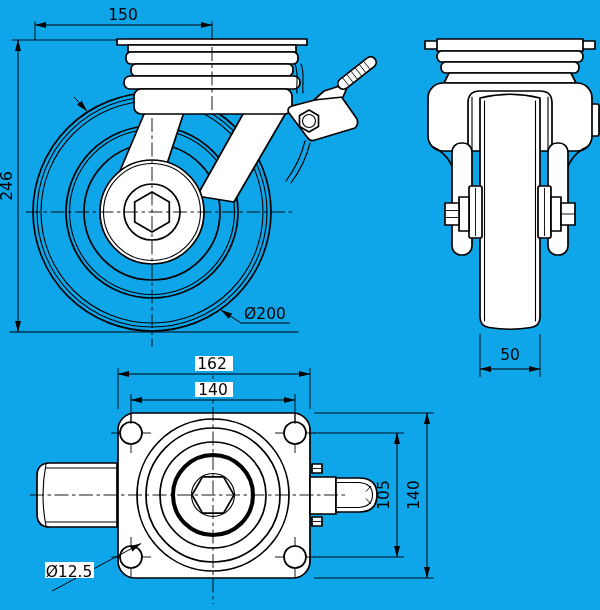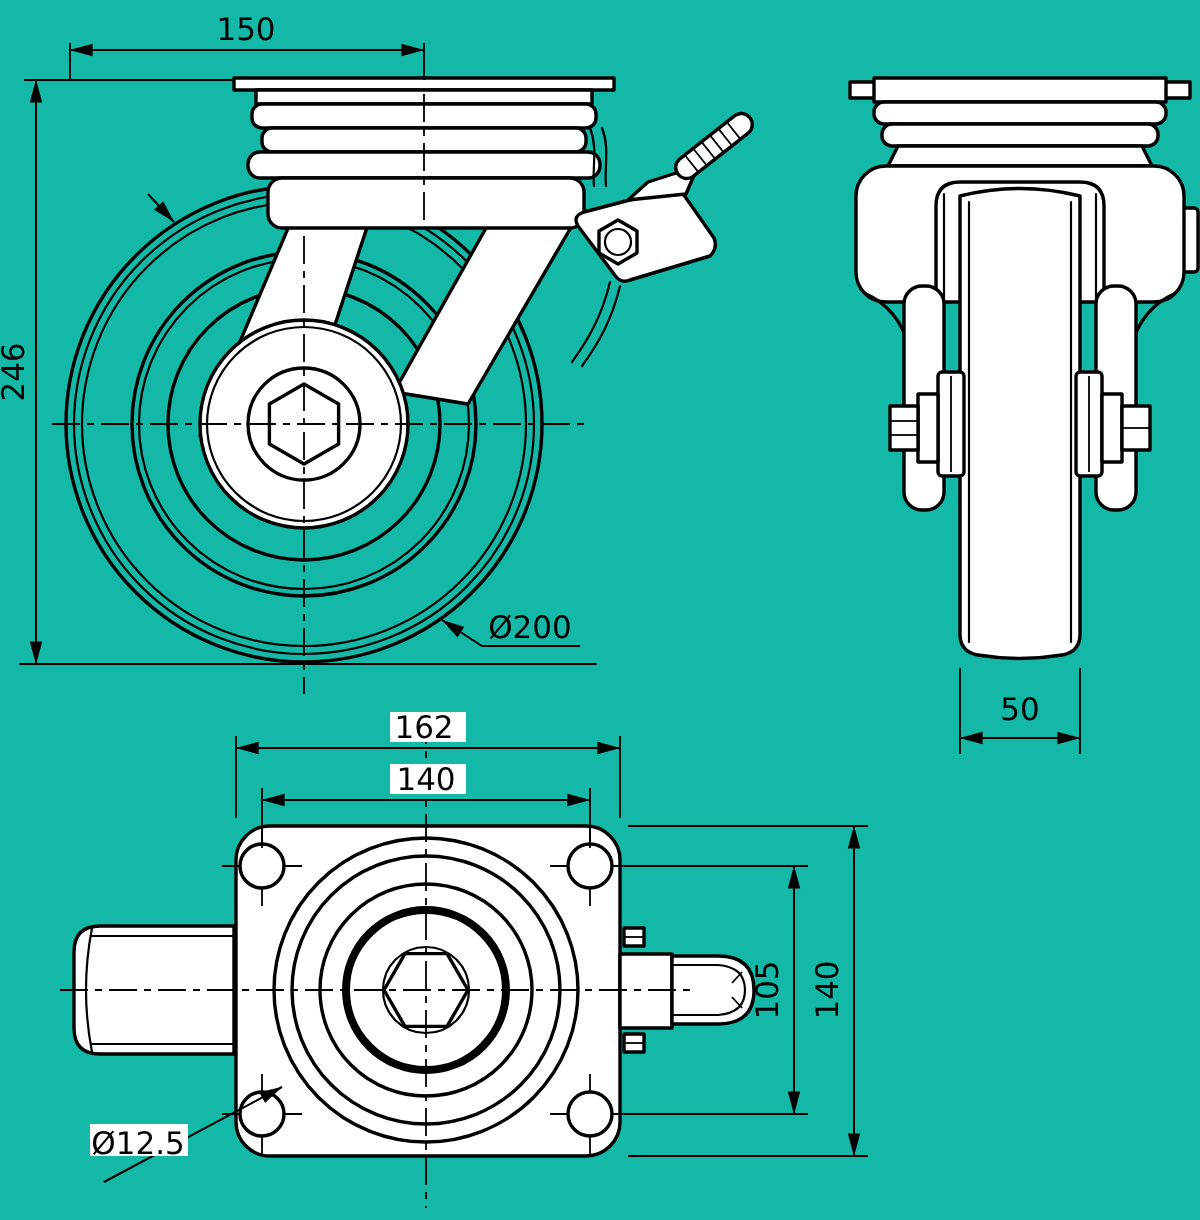--- a/index.html
+++ b/index.html
@@ -1,16 +1,16 @@
 <!DOCTYPE html>
 <html><head>
 <meta charset="utf-8">
 <style>
   html,body{margin:0;padding:0;background:#ffffff;}
-  #stage{position:relative;width:600px;height:610px;background:#14b8a6;overflow:hidden;}
+  #stage{position:relative;width:600px;height:610px;background:#0ea5e9;overflow:hidden;}
   svg{display:block;}
   .ln   {fill:none;stroke:#000;stroke-width:1.7;stroke-linejoin:round;stroke-linecap:round;}
   .ln2  {fill:none;stroke:#000;stroke-width:1.1;stroke-linejoin:round;stroke-linecap:round;}
   .lnf  {fill:#fff;stroke:#000;stroke-width:1.7;stroke-linejoin:round;}
   .thin {fill:none;stroke:#000;stroke-width:0.9;}
   .cl   {fill:none;stroke:#000;stroke-width:0.9;stroke-dasharray:14 3.5 3.5 3.5;}
   .dim  {fill:none;stroke:#000;stroke-width:1;marker-start:url(#arr);marker-end:url(#arr);}
   .ldr  {fill:none;stroke:#000;stroke-width:1;marker-end:url(#arr);}
   .thick{fill:none;stroke:#000;stroke-width:4;}
   .halo {fill:#fff;stroke:none;}

